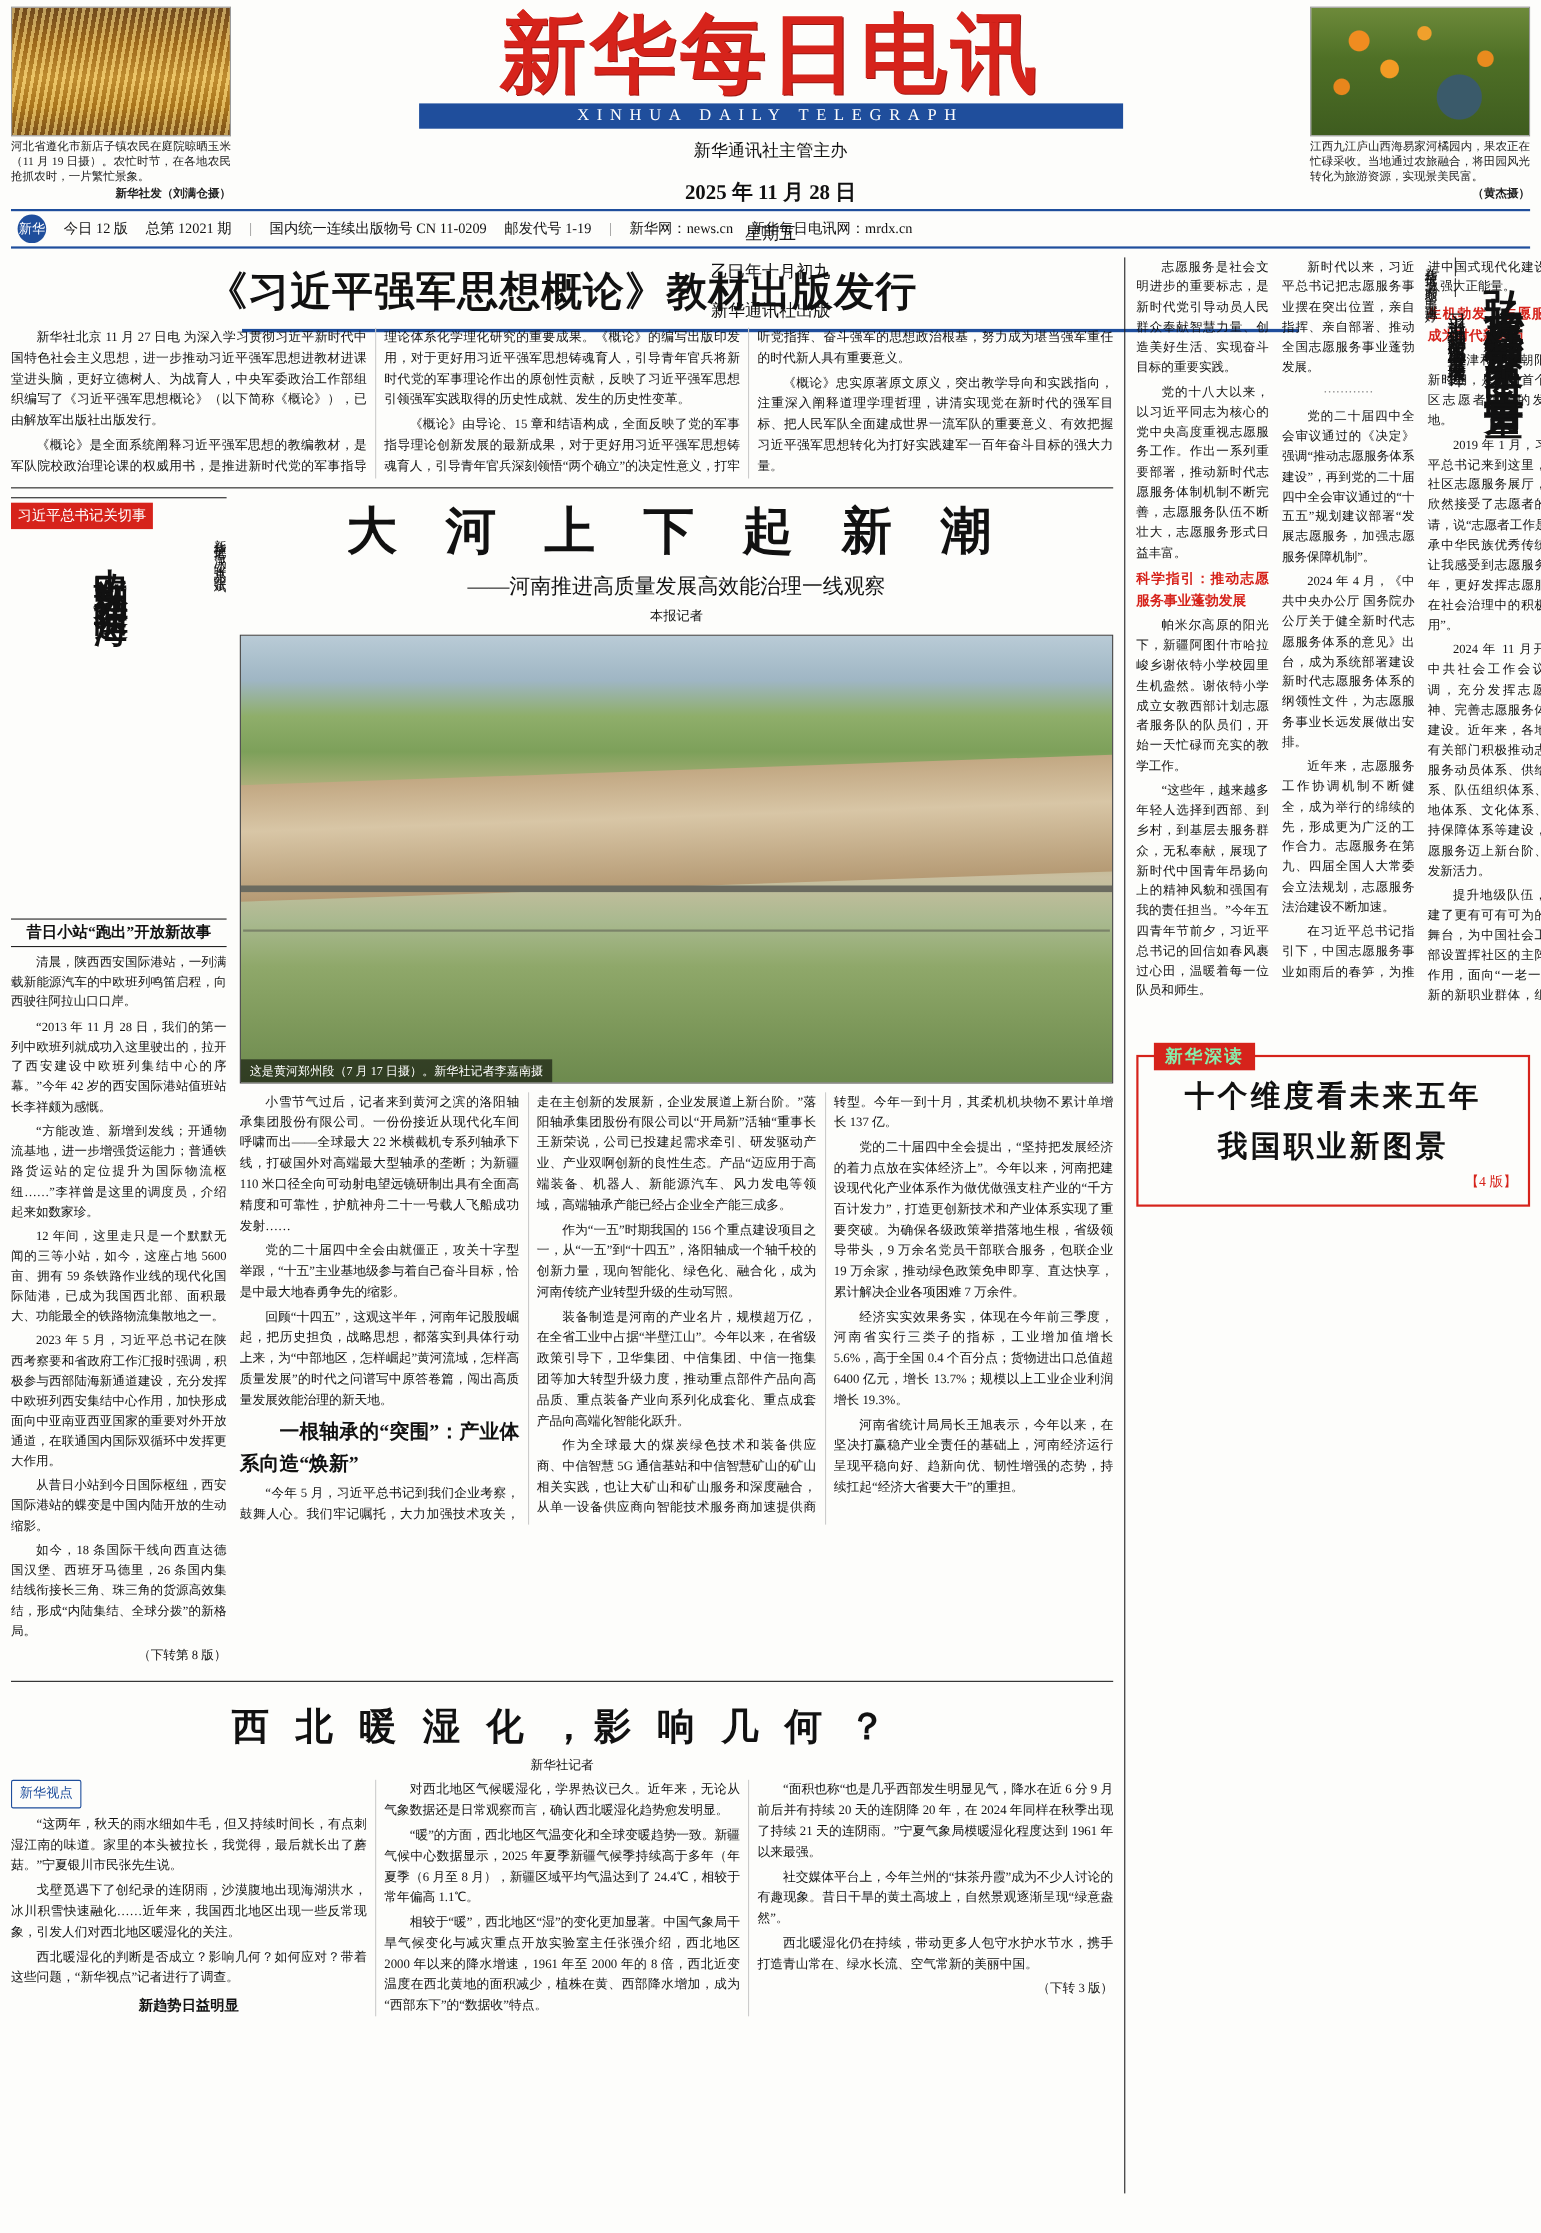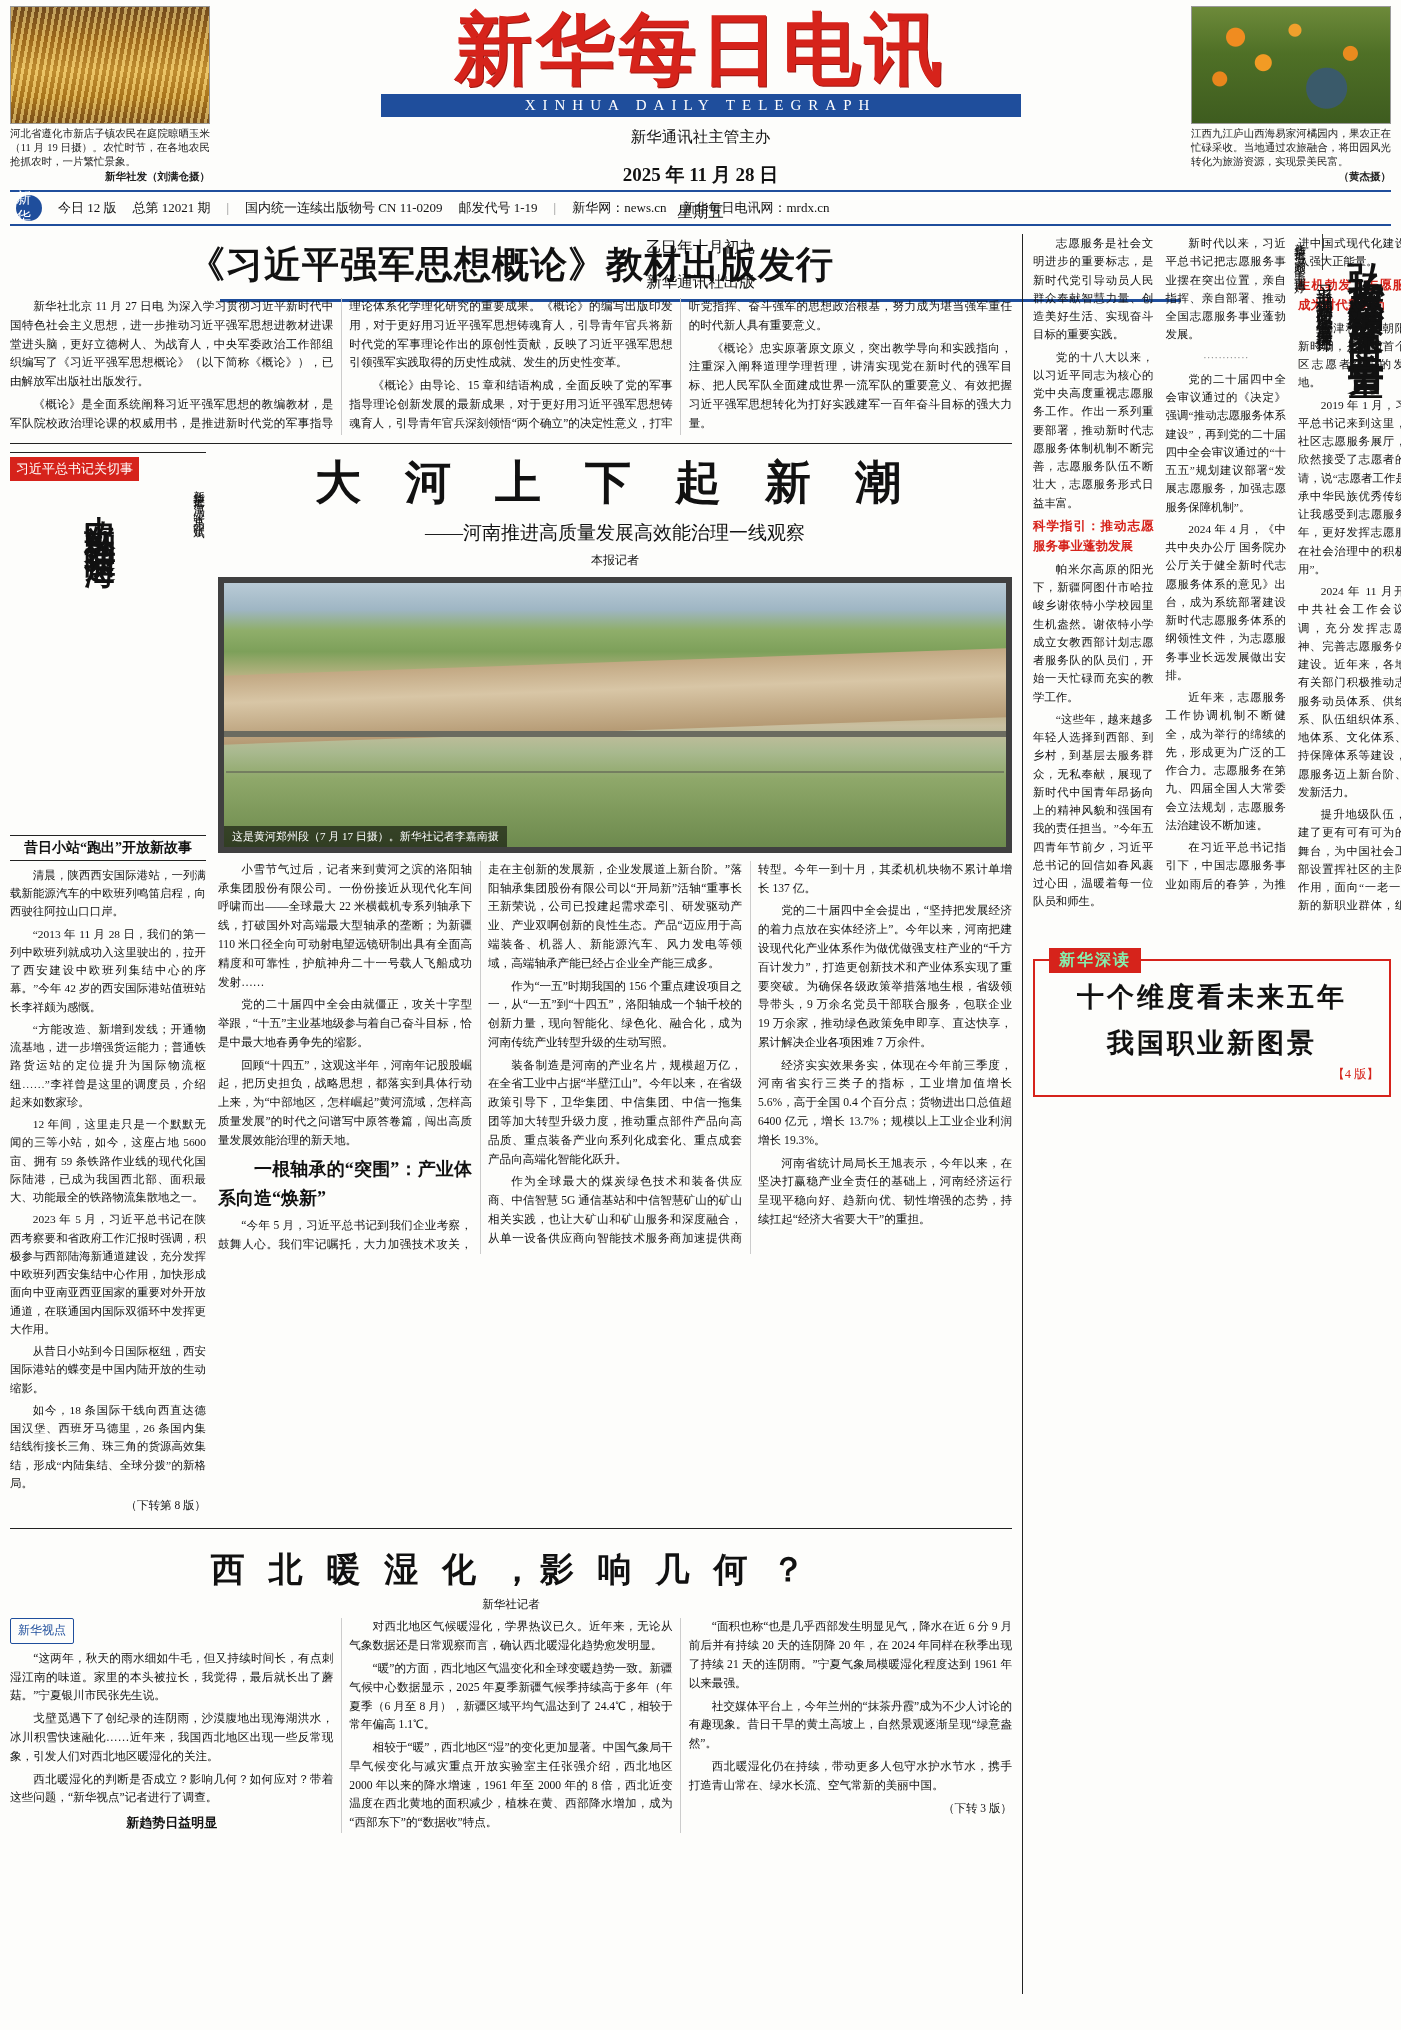--- a/index.html
+++ b/index.html
@@ -41,21 +41,21 @@
   .mh-en { margin:6px auto 0; width:640px; background:#1f4e9c; color:#fff; font-size:15px;
     letter-spacing:7px; padding:3px 0; font-family:"Liberation Serif", serif; }
   .mh-line2 { margin-top:10px; font-size:15.5px; display:flex; justify-content:center; align-items:center; gap:14px;flex-direction:column; }
   .mh-line2 .date { font-size:19px; font-weight:bold; }
   .mh-rule { margin-top:6px; height:3px; background:#1f4e9c; }
 
   
   .infobar { display:flex; align-items:center; gap:16px; height:36px; margin-top:4px;
      border-top:2px solid #1f4e9c; border-bottom:2px solid #1f4e9c; padding:0 6px; font-size:13px; }
   .infobar .logo { width:26px; height:26px; border-radius:50%; background:#1f4e9c; color:#fff;
-     font-size:15px; display:flex; align-items:center; justify-content:center; }
+     font-size:12px; display:flex; align-items:center; justify-content:center; }
   .infobar .sep { color:#888; }
 
   
   .grid { display:flex; gap:10px; margin-top:8px; height:1760px; }
   .col-left { width:1002px; position:relative; }
   .col-right { width:369px; position:relative; }
 
   .hl-title { font-size:37px; font-weight:bold; text-align:center; letter-spacing:1px;
      font-family:"DejaVu Serif", serif; margin:6px 0 8px; }
   .rule-b { border-bottom:1px solid #222; }
@@ -75,21 +75,21 @@
      padding:3px 0; margin:8px 0 5px; text-align:center; }
   .small-col { font-size:11.4px; line-height:1.6; text-align:justify; }
   .small-col p { margin:0 0 4px; text-indent:2em; }
 
   .feature-main { flex:1; }
   .big-title { font-size:46px; font-weight:bold; text-align:center; letter-spacing:14px;
      font-family:"DejaVu Serif", serif; }
   .big-sub { font-size:19px; text-align:center; margin-top:6px; }
   .byline { text-align:center; font-size:12px; margin:6px 0 8px; }
 
-  .photo-wrap { position:relative; width:100%; height:276px; border:6px solid #404040; overflow:hidden; }
+  .photo-wrap { position:relative; width:100%; height:408px; border:1px solid #404040; overflow:hidden; }
   .riverphoto {
     position:absolute; inset:0;
     background:
       linear-gradient(180deg,#b9cbd6 0%,#9fb6c4 10%, #8fae6a 18%, #7da05a 26%, #c8b98e 38%,
       #b8a87c 46%, #c9bfa0 54%, #a9b98f 64%, #8fa86a 74%, #7f9a5c 86%, #6d8a4e 100%);
   }
   .riverphoto:before{
     content:""; position:absolute; left:0; right:0; top:30%; height:26%;
     background:linear-gradient(180deg,#c2a883,#d8c6a6 40%,#b59a74);
     transform:skewY(-2deg);

